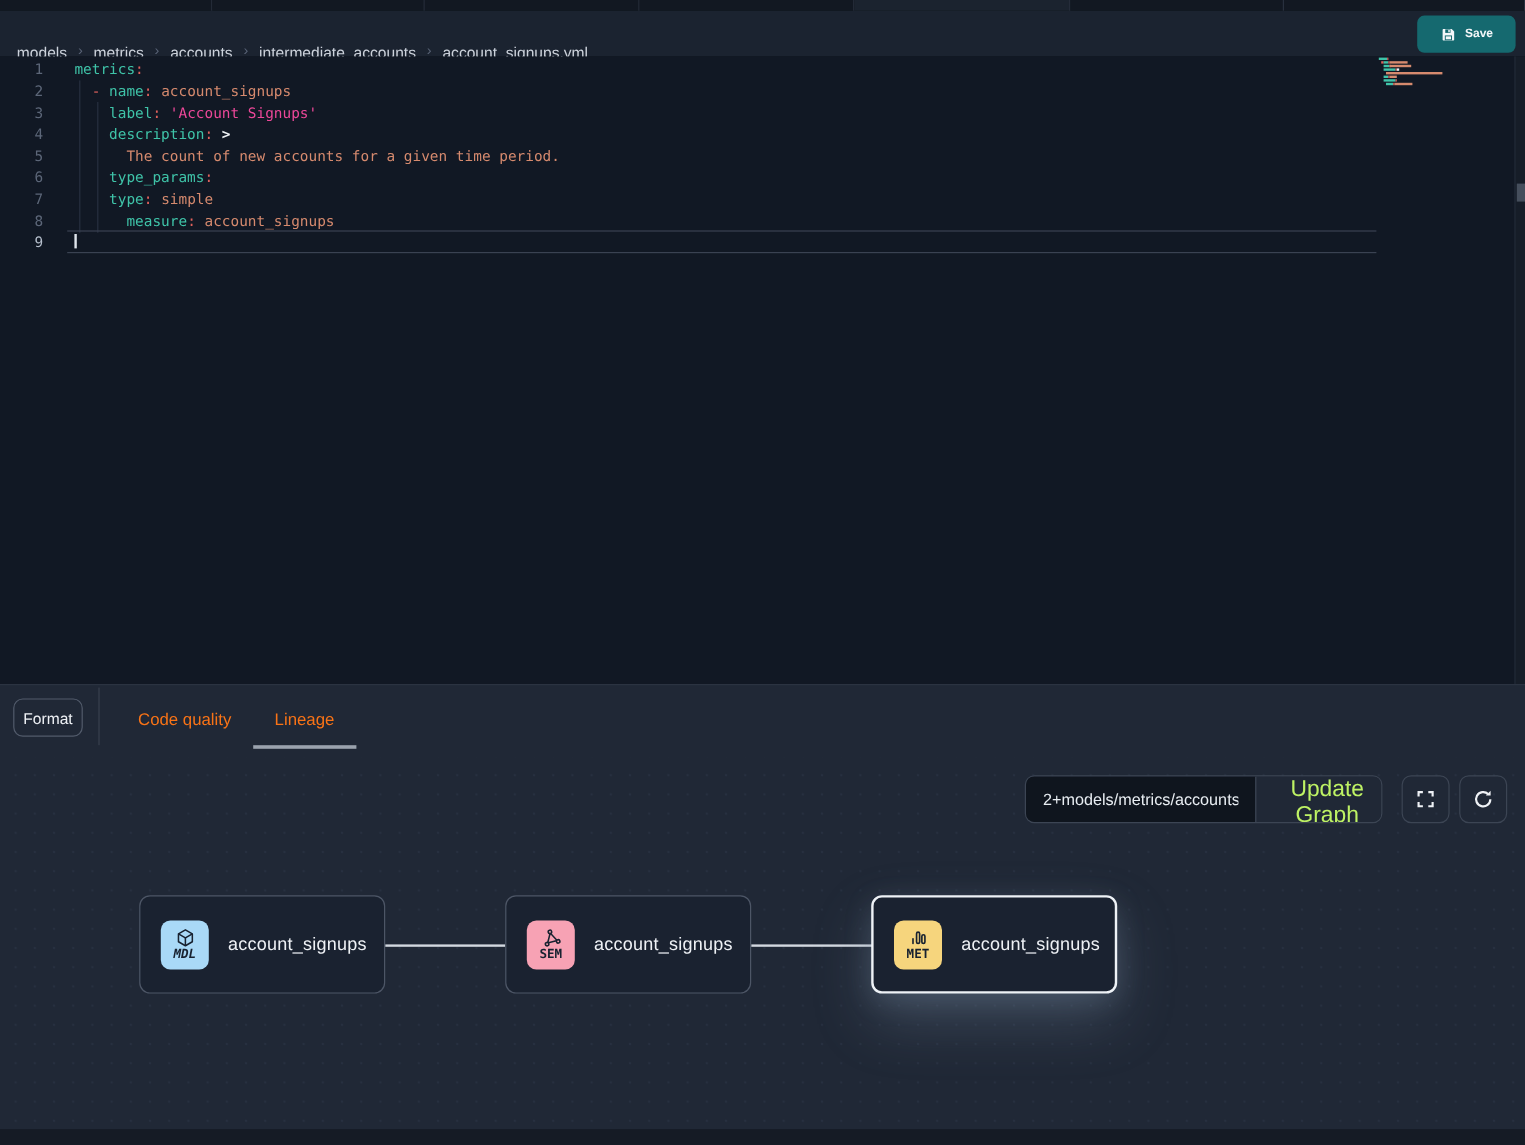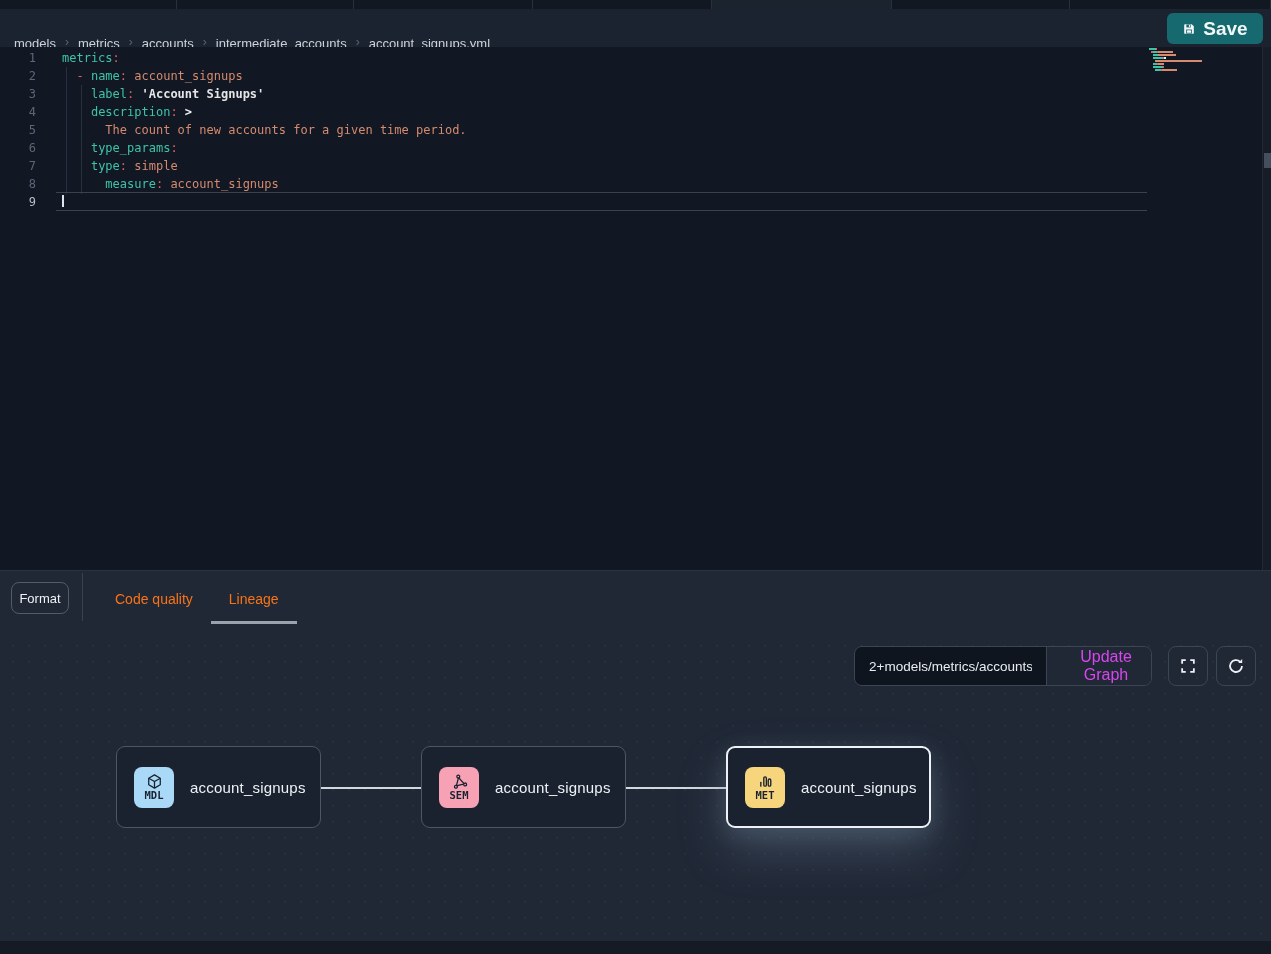--- a/index.html
+++ b/index.html
@@ -10,21 +10,21 @@
   .top-tab-strip { position:absolute; top:0; left:0; width:100%; height:9px; background:#0c1118; display:flex; }
   .top-tab { height:9px; background:#121822; border-right:1px solid #28303e; flex:none; }
   .top-tab.active { background:#1b232f; }
   .top-tab:last-child { flex:1; }
 
   
   .breadcrumb-bar { position:absolute; top:9px; left:0; width:100%; height:38px; background:#1b2330; }
   .breadcrumb { position:absolute; left:14px; top:15px; height:38px; display:flex; align-items:center; gap:9px; font-size:13px; color:#ccd2db; }
   .crumb { cursor:default; }
   .crumb-sep { color:#596376; font-size:12px; transform:translateY(-1px); }
-  .save-button { position:absolute; right:8px; top:4px; width:96px; height:31px; background:#15696f; border:none; border-radius:6px; display:flex; align-items:center; justify-content:center; gap:7px; color:#f4f7f9; font-size:19px; font-weight:bold; font-family:inherit; cursor:pointer; }
+  .save-button { position:absolute; right:8px; top:4px; width:82px; height:31px; background:#15696f; border:none; border-radius:6px; display:flex; align-items:center; justify-content:center; gap:7px; color:#f4f7f9; font-size:10px; font-weight:bold; font-family:inherit; cursor:pointer; }
 
   
   .editor { position:absolute; top:47px; left:0; width:100%; height:523px; background:#111824; font-family:"DejaVu Sans Mono",monospace; font-size:12px; }
   .gutter { position:absolute; top:2px; left:0; width:36px; }
   .ln-num { height:18px; line-height:18px; text-align:right; color:#5c6678; }
   .ln-num.cur { color:#b6bfcc; }
   .code { position:absolute; top:2px; left:62px; right:130px; }
   .code-line { height:18px; line-height:18px; white-space:pre; }
   .indent-guide { position:absolute; width:1px; background:#273040; }
   #guide1 { left:66px; top:20px; height:127px; }
@@ -45,21 +45,21 @@
   .panel-tab { position:relative; height:56px; padding:0 18px; display:flex; align-items:center; font-size:14px; color:#f97316; cursor:pointer; }
   .panel-tab.active::after { content:""; position:absolute; left:0; right:0; bottom:3px; height:3px; background:#9aa2ad; }
 
   
   .graph-area { position:absolute; top:60px; left:0; right:0; bottom:0;
     background-image:radial-gradient(#273040 1px, transparent 1.3px);
     background-size:16px 16px; background-position:5px 7px; }
   .graph-toolbar { position:absolute; top:15px; right:15px; height:40px; display:flex; align-items:center; }
   .selector-group { display:flex; height:40px; border:1px solid #3c4554; border-radius:8px; overflow:hidden; margin-right:16px; }
   .selector-input { width:191px; height:100%; background:#0f151e; border:none; outline:none; color:#e8edf2; font-size:13.5px; padding:0 14px; font-family:inherit; }
-  .update-graph-button { width:105px; height:100%; background:#202836; border:none; border-left:1px solid #3c4554; color:#d946ef; font-size:16px; font-family:inherit; cursor:pointer;padding-left:14px; }
+  .update-graph-button { width:105px; height:100%; background:#202836; border:none; border-left:1px solid #3c4554; color:#bef264; font-size:19px; font-family:inherit; cursor:pointer;padding-left:14px; }
   .icon-button { width:40px; height:40px; border:1px solid #3c4554; border-radius:8px; background:transparent; display:flex; align-items:center; justify-content:center; cursor:pointer; }
   .icon-button + .icon-button { margin-left:8px; }
   .icon-button svg { stroke:#eef1f5; }
 
   .node { position:absolute; top:115px; width:205px; height:82px; background:#1a2230; border:1px solid #4d5666; border-radius:9px; display:flex; align-items:center; padding-left:17px; cursor:pointer; }
   .node.selected { border:2px solid #eef2f6; box-shadow:0 22px 48px rgba(125,145,170,.30), 0 6px 22px rgba(125,145,170,.22); }
   .node-icon { width:40px; height:41px; border-radius:8px; display:flex; flex-direction:column; align-items:center; justify-content:center; flex:none; }
   .node-icon svg { display:block; }
   .node-badge { font-family:"DejaVu Sans Mono",monospace; font-size:10.5px; font-weight:bold; color:#182230; line-height:1.1; }
   .node-label { font-size:15px; color:#eef1f5; margin-left:16px; letter-spacing:.2px; }
@@ -118,21 +118,21 @@
       <div class="ln-num">7</div>
       <div class="ln-num">8</div>
       <div class="ln-num cur">9</div>
     </div>
   <div class="indent-guide" id="guide1"></div>
   <div class="indent-guide" id="guide2"></div>
   <div class="current-line"></div>
   <div class="code">
       <div class="code-line"><span style="color: rgb(63, 195, 168);">metrics</span><span style="color: rgb(224, 97, 92);">:</span></div>
       <div class="code-line"><span style="color: rgb(200, 206, 214);">  </span><span style="color: rgb(224, 97, 92);">- </span><span style="color: rgb(63, 195, 168);">name</span><span style="color: rgb(224, 97, 92);">:</span><span style="color: rgb(214, 138, 110);"> account_signups</span></div>
-      <div class="code-line"><span style="color: rgb(200, 206, 214);">    </span><span style="color: rgb(63, 195, 168);">label</span><span style="color: rgb(224, 97, 92);">:</span><span style="color: #e5e5e5; font-weight: bold;"> 'Account Signups'</span></div>
+      <div class="code-line"><span style="color: rgb(200, 206, 214);">    </span><span style="color: rgb(63, 195, 168);">label</span><span style="color: rgb(224, 97, 92);">:</span><span style="color: #ec4899;"> 'Account Signups'</span></div>
       <div class="code-line"><span style="color: rgb(200, 206, 214);">    </span><span style="color: rgb(63, 195, 168);">description</span><span style="color: rgb(224, 97, 92);">:</span><span style="color: rgb(238, 241, 244); font-weight: bold;"> &gt;</span></div>
       <div class="code-line"><span style="color: rgb(200, 206, 214);">      </span><span style="color: rgb(214, 138, 110);">The count of new accounts for a given time period.</span></div>
       <div class="code-line"><span style="color: rgb(200, 206, 214);">    </span><span style="color: rgb(63, 195, 168);">type_params</span><span style="color: rgb(224, 97, 92);">:</span></div>
       <div class="code-line"><span style="color: rgb(200, 206, 214);">    </span><span style="color: rgb(63, 195, 168);">type</span><span style="color: rgb(224, 97, 92);">:</span><span style="color: rgb(214, 138, 110);"> simple</span></div>
       <div class="code-line"><span style="color: rgb(200, 206, 214);">      </span><span style="color: rgb(63, 195, 168);">measure</span><span style="color: rgb(224, 97, 92);">:</span><span style="color: rgb(214, 138, 110);"> account_signups</span></div>
       <div class="code-line"></div>
     </div>
   <div class="cursor"></div>
   <div class="minimap">
       <div class="mm-row">
@@ -217,21 +217,21 @@
             <path d="M16.9 2.2v4.4h-4.4" fill="#eef1f5" stroke="none"></path>
           </svg>
         </span>
       </button>
     </div>
 
     <div class="edge" id="edge-0"></div>
     <div class="edge" id="edge-1"></div>
     <div id="nodes-layer">
         <div class="node" style="left: 116px;">
-          <div class="node-icon" style="background: rgb(169, 217, 247);">
+          <div class="node-icon" style="background: rgb(169, 217, 247); font-style: italic;">
             <svg width="17" height="17" viewBox="0 0 20 20" fill="none" stroke="#182230" stroke-width="1.5" stroke-linejoin="round">
               <path d="M10 2.2l6.8 3.9v7.8L10 17.8l-6.8-3.9V6.1z"></path>
               <path d="M3.2 6.1L10 10l6.8-3.9"></path>
               <path d="M10 10v7.8"></path>
             </svg>
             <div class="node-badge">MDL</div>
           </div>
           <div class="node-label">account_signups</div>
         </div>
         <div class="node" style="left: 421px;">

